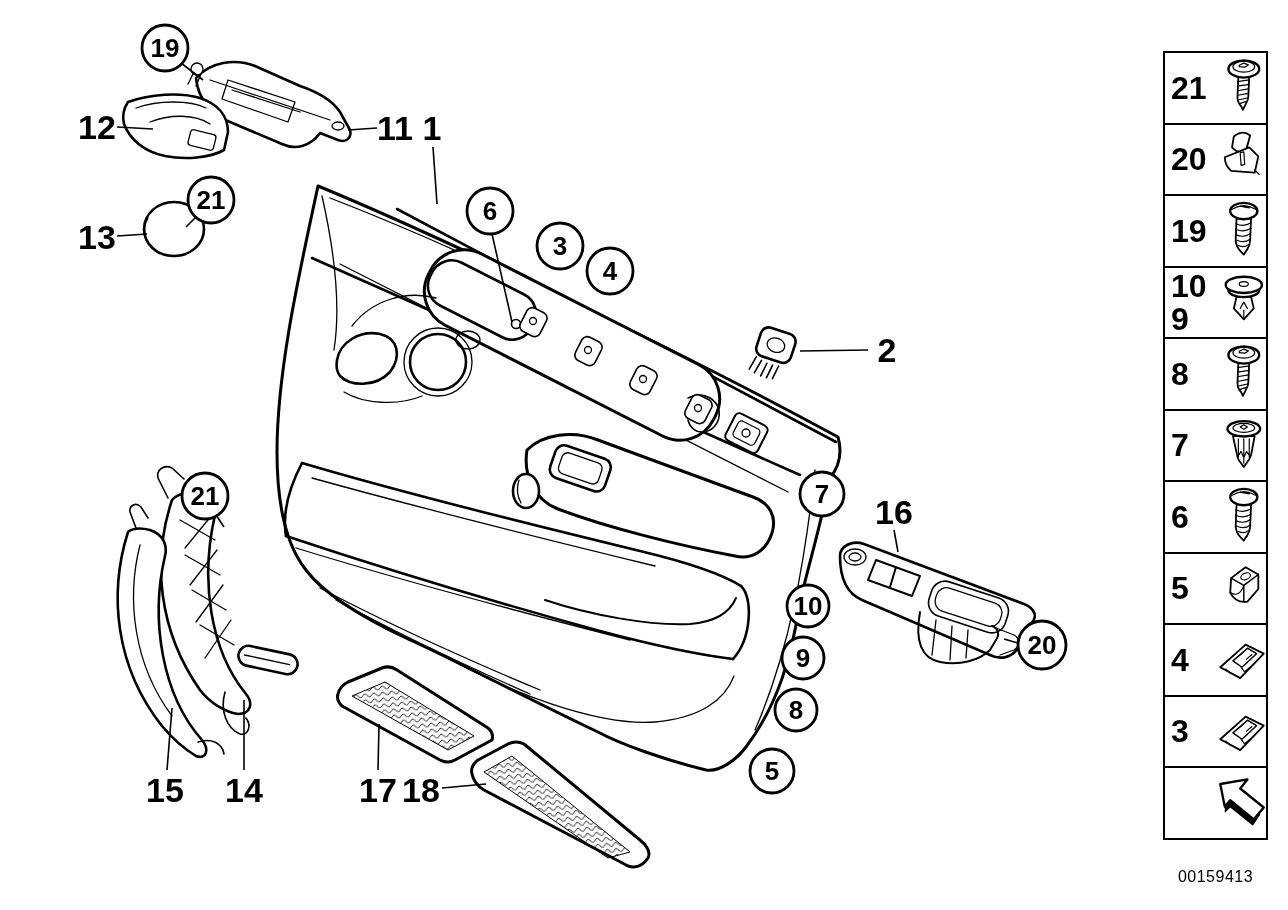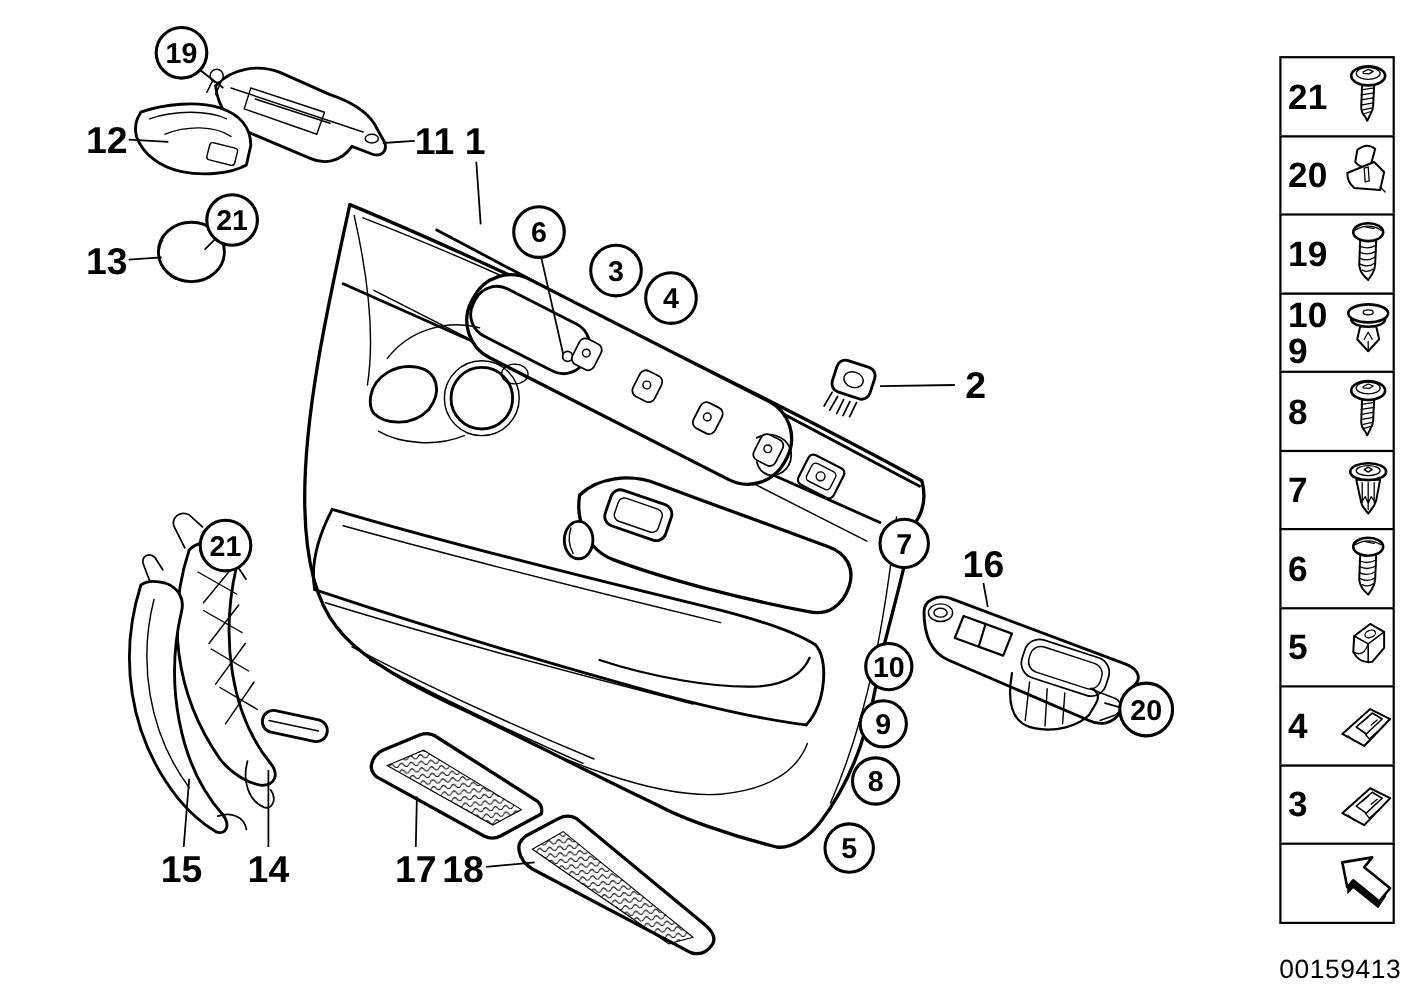--- a/index.html
+++ b/index.html
@@ -15,21 +15,21 @@
   .w3{stroke-width:3px;} .w26{stroke-width:2.6px;} .w2{stroke-width:2px;}
   .w16{stroke-width:1.6px;} .w13{stroke-width:1.3px;}
   .fw{fill:#fff;}
   #legend{position:absolute;left:1163px;top:51px;width:105px;}
   .leg-row{box-sizing:border-box;height:74px;border:2.5px solid #000;
            margin-top:-2.5px;display:flex;align-items:center;background:#fff;}
   .leg-row:first-child{margin-top:0;}
   .leg-nums{min-width:42px;padding-left:6px;font-size:32px;font-weight:bold;line-height:33px;}
   .leg-icon{margin-left:auto;margin-right:3px;flex:0 0 auto;}
   #part-number{position:absolute;left:1163px;top:868px;width:105px;
-               text-align:center;font-size:24px;letter-spacing:.5px;}
+               text-align:center;font-size:16px;letter-spacing:.5px;}
 </style>
 </head>
 <body>
 
 <div id="stage">
 
   <svg id="diagram" width="1288" height="910" viewBox="0 0 1288 910">
     <defs>
       <pattern id="hatch" patternUnits="userSpaceOnUse" width="9" height="6" patternTransform="rotate(-6)">
         <path d="M0,4 q2.2,-3.5 4.5,0 q2.2,3.5 4.5,0" fill="none" stroke="#000" stroke-width="0.9"></path>

